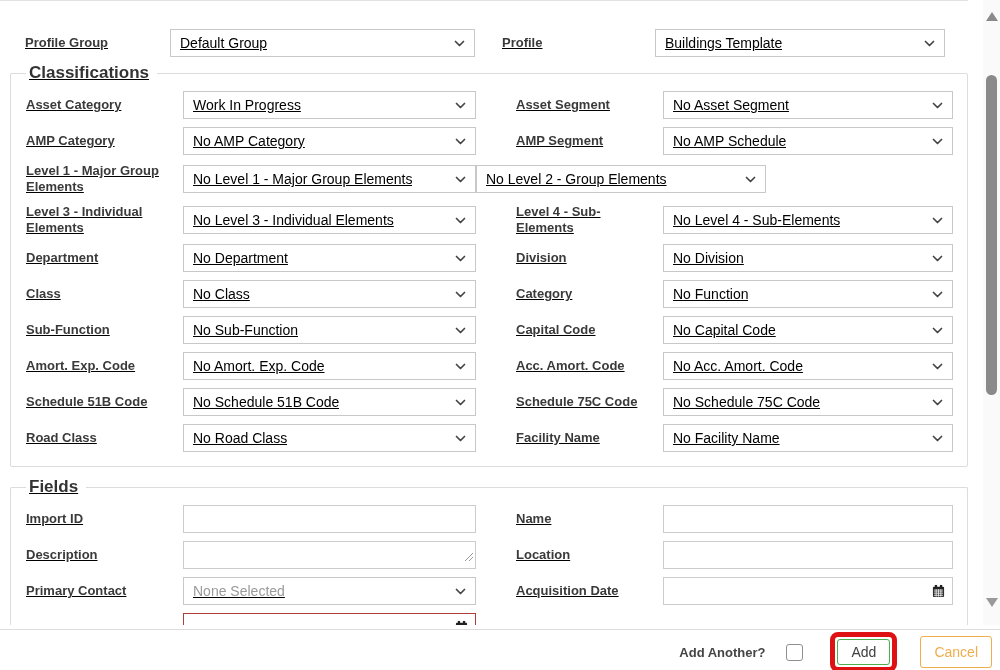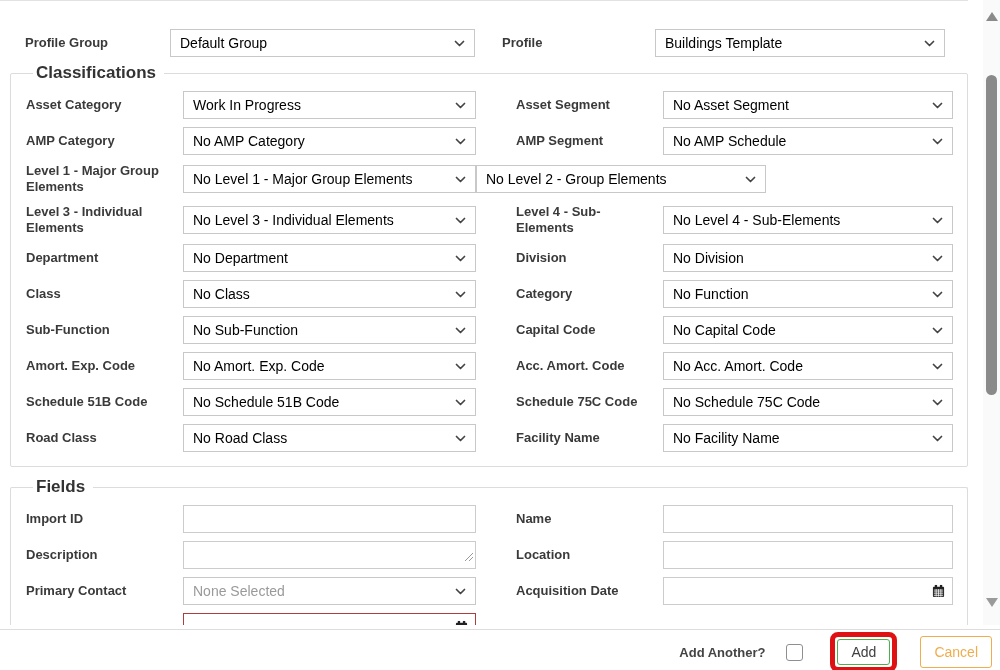--- a/index.html
+++ b/index.html
@@ -1,36 +1,36 @@
 <!DOCTYPE html>
 <html><head>
 <meta charset="utf-8">
 <style>
   * { box-sizing: border-box; margin: 0; padding: 0; }
   html,body { width:1000px; height:670px; background:#fff; font-family:"Liberation Sans", sans-serif; overflow:hidden; }
-  .app { position:relative; width:980px; height:670px; background:#fff; }
+  .app { position:relative; width:980px; height:670px; background:#fff;text-decoration:underline; }
 
   .content { position:relative; width:1000px; height:625px; overflow:hidden; }
   .topline { position:absolute; top:0; left:0; width:968px; border-top:1px solid #e2e2e2; }
 
   .flabel { font-size:13px; font-weight:600; color:#3a3a3a; line-height:1.25; }
   .hrow { display:flex; align-items:center; margin:29px 0 0 25px; }
   .hl { width:145px; }
   .hr { width:153px; margin-left:27px; }
 
   .select { position:relative; height:28px; background:#fff; border:1px solid #c8c8c8; display:flex; align-items:center; padding:0 26px 0 9px; cursor:pointer; }
   .sval { font-size:14px; color:#000000; white-space:nowrap; overflow:hidden; }
   .sval.ph { color:#9a9a9a; }
   .chev { position:absolute; right:7px; top:6px; width:15px; height:15px; }
   .selw-l { width:305px; }
   .selw-cl { width:293px; }
   .selw-r { width:290px; }
 
   fieldset.fs { border:1px solid #dcdcdc; border-radius:2px; margin:6px 32px 0 10px; padding:8px 12px 14px 15px; }
-  fieldset.fs legend { font-size:17px; font-weight:600; color:#333; padding:0 8px 0 3px; margin-left:7px; }
+  fieldset.fs legend { font-size:17px; font-weight:600; color:#333; padding:0 8px 0 3px; margin-left:0; }
   fieldset.fields { margin-top:10px; border-bottom:none; padding-bottom:40px; }
 
   .frow { display:flex; align-items:center; margin-bottom:8px; min-height:28px; }
   .frow:last-child { margin-bottom:0; }
   .lab-l { width:157px; padding-right:8px; }
   .lab-r { width:147px; margin-left:40px; padding-right:6px; }
 
   .inp { height:28px; background:#fff; border:1px solid #ccc; font-size:14px; color:#555; padding:0 8px; outline:none; }
   .w-cl { width:293px; }
   .w-r { width:290px; }

